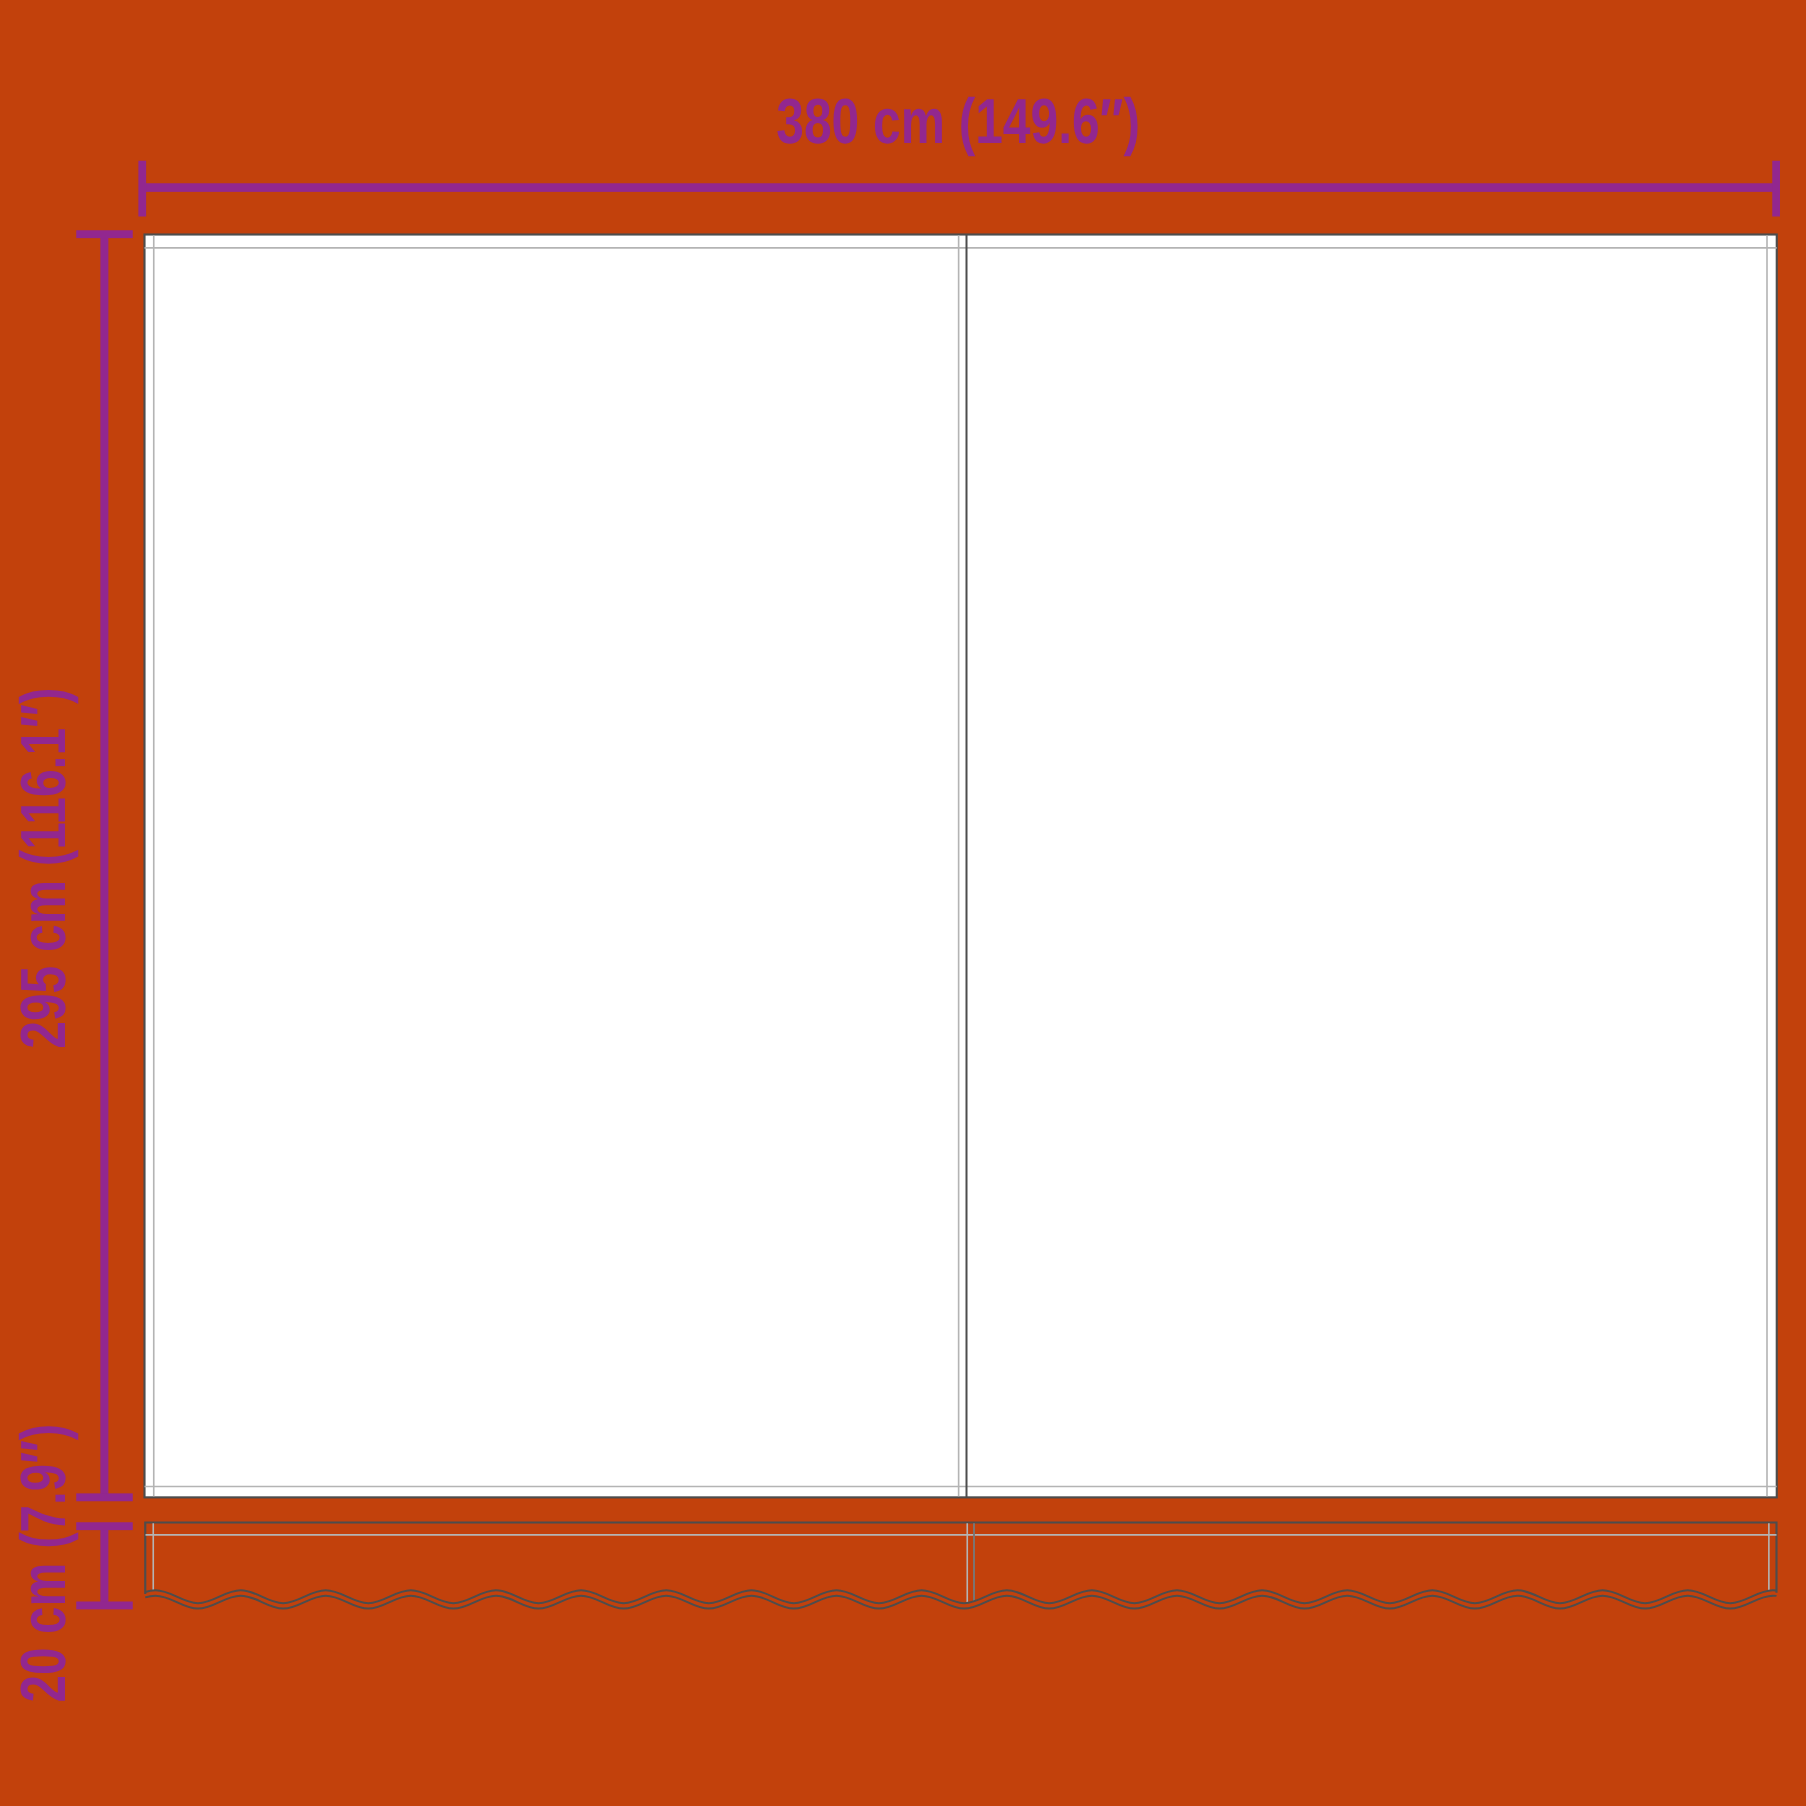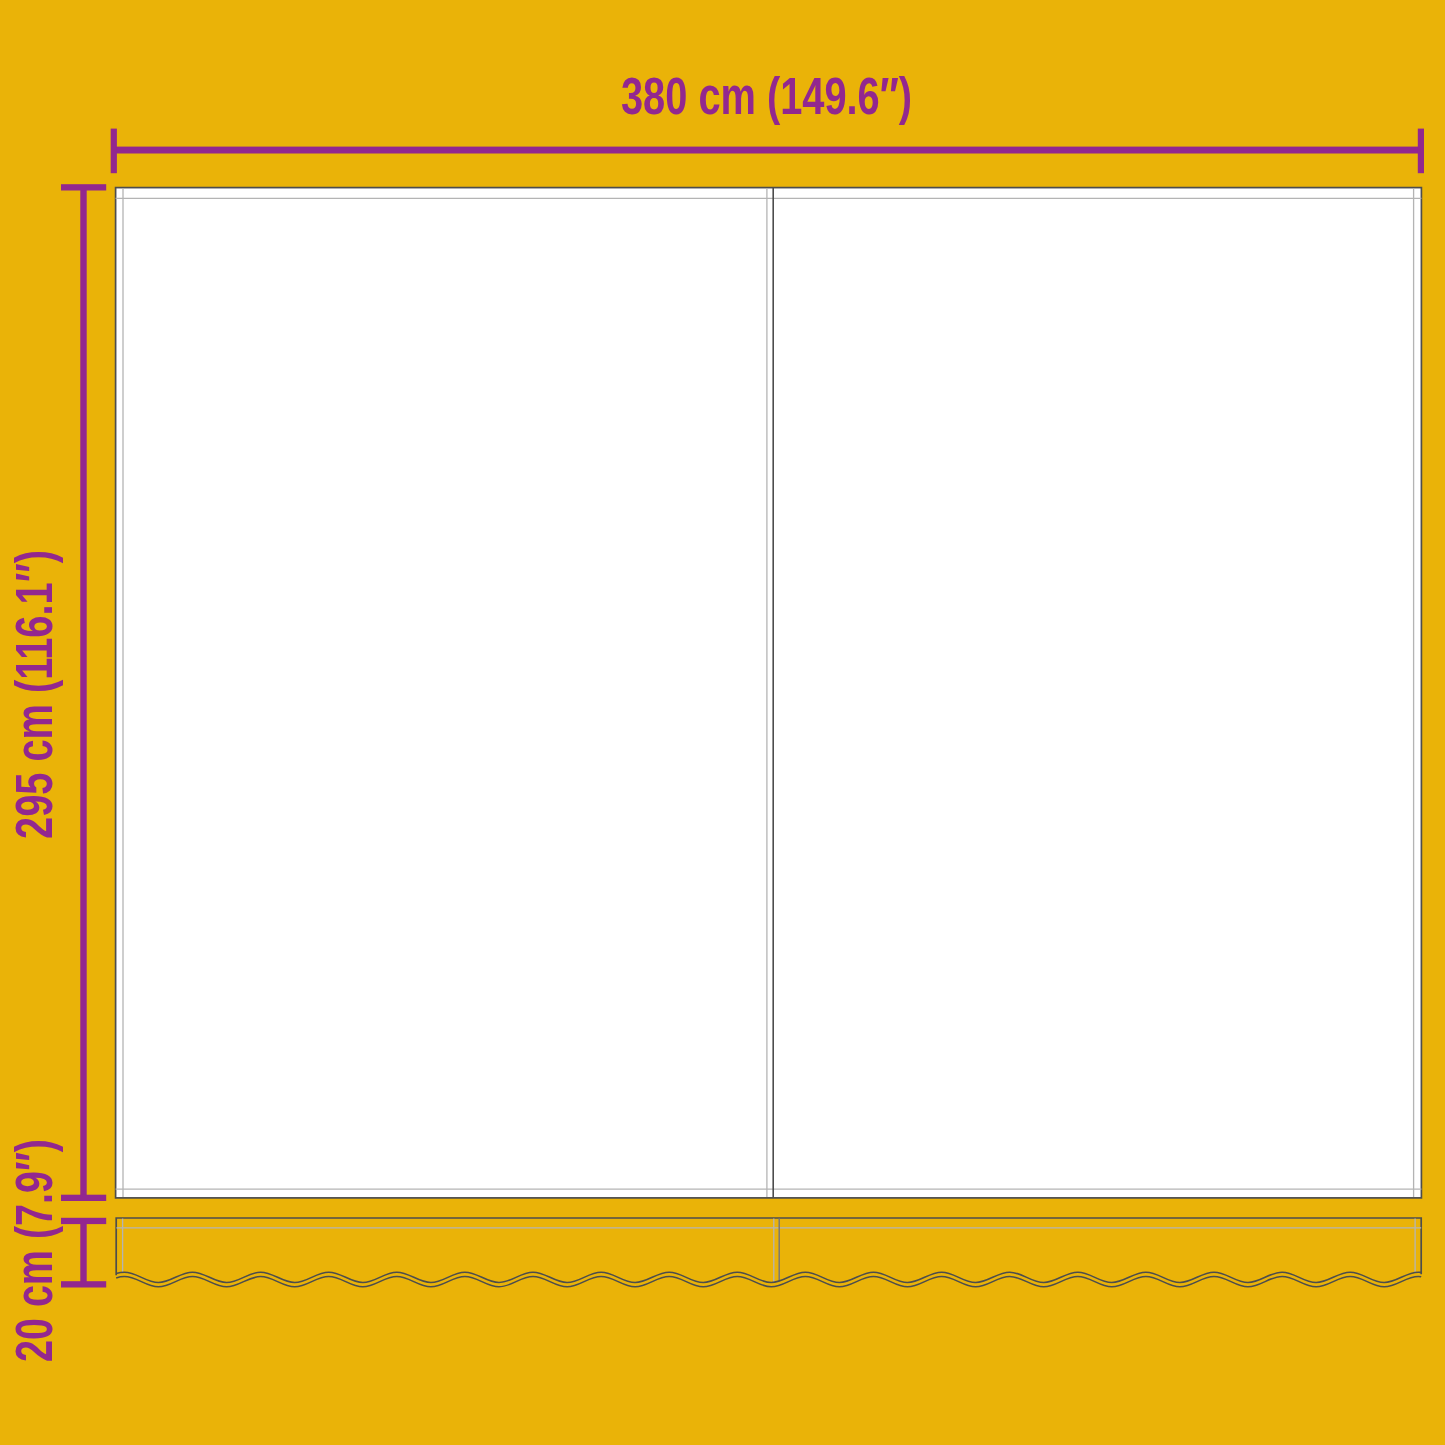--- a/index.html
+++ b/index.html
@@ -1,16 +1,16 @@
 <!DOCTYPE html>
 <html><head>
 <meta charset="utf-8">
 <style>
   html,body { margin:0; padding:0; background:#ffffff; }
-  #stage { position:relative; width:1445px; height:1445px; background:#eab308; }
+  #stage { position:relative; width:1445px; height:1445px; background:#c2410c; }
   text { font-family:"Liberation Sans", sans-serif; font-weight:bold; fill:#92278F; }
 </style>
 </head>
 <body>
 
 <div id="stage">
 <svg width="1445" height="1445" viewBox="0 0 1445 1445" xmlns="http://www.w3.org/2000/svg">
 
   <text x="766.5" y="114" font-size="51" text-anchor="middle" textLength="291" lengthAdjust="spacingAndGlyphs">380 cm (149.6″)</text>
 

